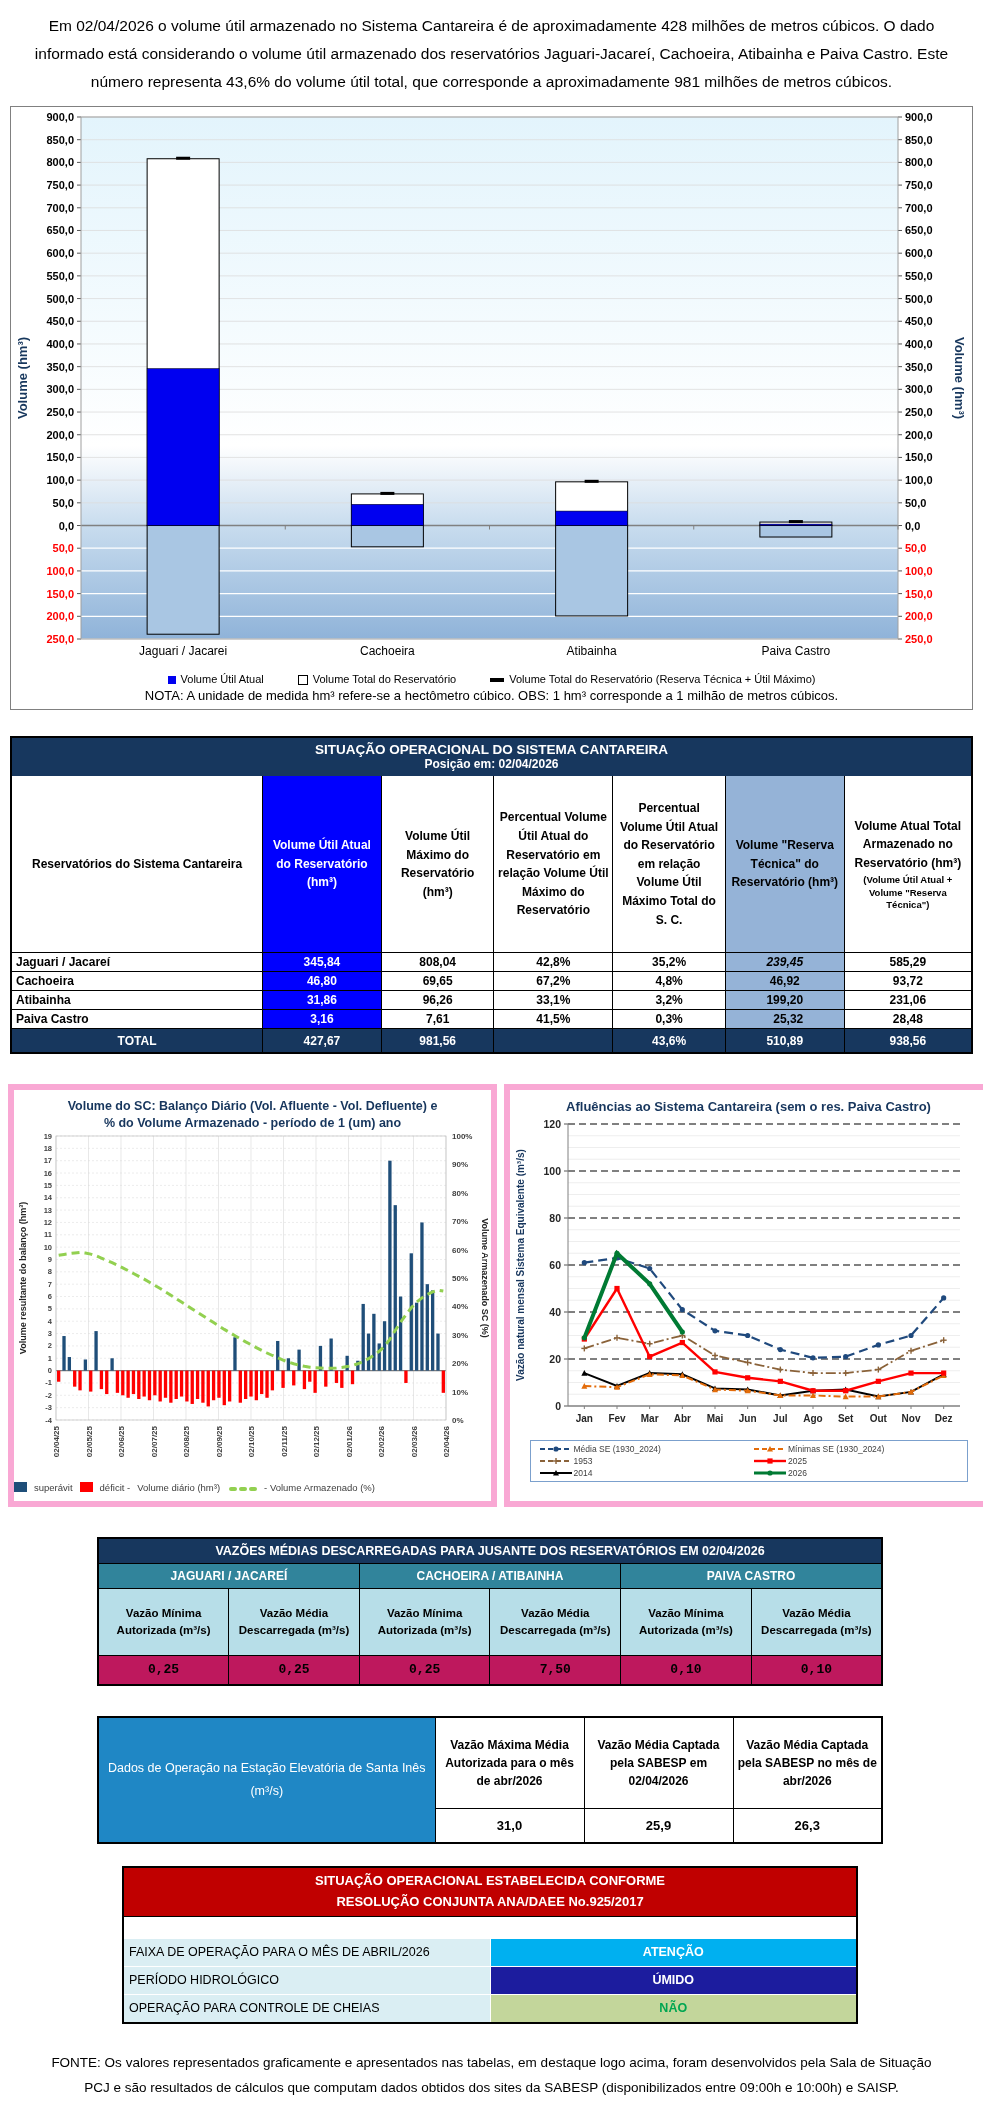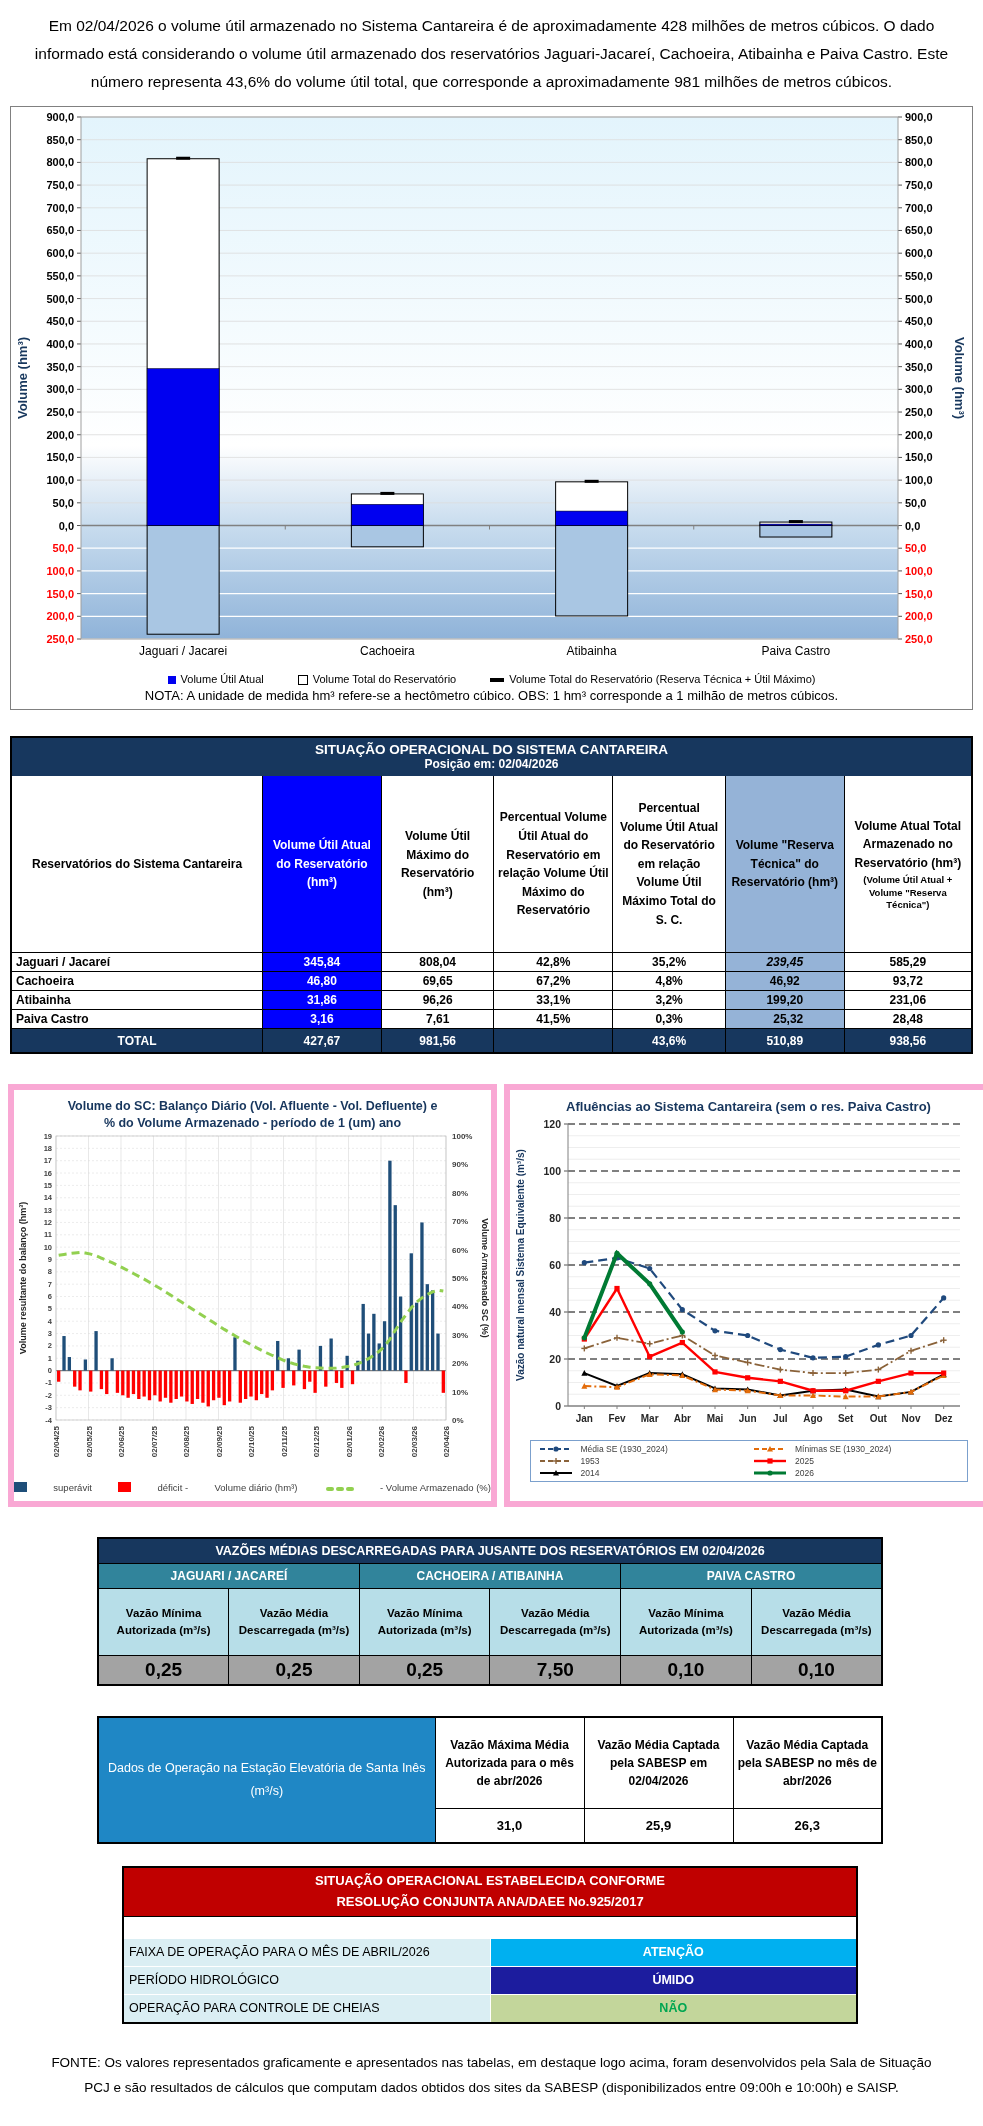--- a/index.html
+++ b/index.html
@@ -22,32 +22,32 @@
   .t1 .title-sub{font-size:12px;padding-bottom:3px;}
   .t1 .colhead th{font-weight:bold;text-align:center;vertical-align:middle;padding:4px 3px;height:168px;font-size:12px;line-height:1.55;}
   .t1 td.val{text-align:center;font-weight:bold;padding:2px;}
   .t1 td.rname{font-weight:bold;padding-left:4px;}
   .t1 .total-row td{background:#17375e;color:#fff;font-weight:bold;text-align:center;height:21px;}
   .t1 .sub7{font-size:9.5px;font-weight:bold;display:block;line-height:1.3;margin-top:2px;text-align:center;}
   
   .charts-row{display:flex;gap:7px;margin:30px 8px 0;}
   .schart{border:6px solid #f9a8d4;background:#fff;width:479px;}
   .schart .stitle{font-weight:bold;color:#17365d;text-align:center;font-size:12.5px;line-height:1.35;margin:8px 10px 0;}
-  .bal-legend{display:flex;justify-content:space-between;align-items:center;gap:7px;font-size:9.5px;color:#404040;margin:2px 0 8px;}
+  .bal-legend{display:flex;justify-content:flex-start;align-items:center;gap:7px;font-size:9.5px;color:#404040;margin:2px 0 8px;}
   .bal-legend .bsw{display:inline-block;width:13px;height:10px;}
   .gdash{display:inline-block;width:8px;height:3.5px;background:#92d050;border-radius:2px;margin-left:2px;}
   .afl-legend{border:1.5px solid #7ba0cd;width:420px;margin:2px auto 10px;padding:3px 8px;display:grid;grid-template-rows:repeat(3,auto);grid-auto-flow:column;row-gap:2px;column-gap:18px;font-size:8.5px;color:#404040;}
-  .afl-legend .it{display:flex;align-items:center;gap:8px;}
+  .afl-legend .it{display:flex;align-items:center;gap:1px;}
   
   .t2{width:786px;margin:30px auto 0 97px;border:2px solid #000;table-layout:fixed;}
   .t2 th,.t2 td{border:1px solid #000;text-align:center;}
   .t2 .tt td{background:#17375e;color:#fff;font-weight:bold;font-size:12.5px;height:22px;}
   .t2 .grp th{background:#31849b;color:#fff;font-weight:bold;font-size:12px;height:22px;}
   .t2 .sub th{background:#b7dee8;font-weight:bold;font-size:11.5px;height:62px;line-height:1.5;padding:2px;}
-  .t2 .vals td{font-weight:bold;font-size:19px;height:26px;background:#a3a3a3;}
+  .t2 .vals td{font-weight:bold;font-size:13px;height:26px;background:#be185d;font-family:Liberation Mono, monospace;}
   
   .t3{width:786px;margin:30px auto 0 97px;border:2px solid #000;table-layout:fixed;}
   .t3 th,.t3 td{border:1px solid #000;text-align:center;}
   .t3 .blue-cell{background:#1f87c5;color:#fff;font-size:12.5px;line-height:1.8;font-weight:normal;}
   .t3 .chead{background:#fff;font-weight:bold;font-size:12px;height:86px;line-height:1.5;padding:2px 4px;}
   .t3 .vals td{font-weight:bold;font-size:13px;height:31px;}
   
   .t4{width:736px;margin:22px auto 0 122px;border:2px solid #000;table-layout:fixed;}
   .t4 td{font-size:12.5px;}
   .t4 .redhead td{background:#c00000;color:#fff;font-weight:bold;text-align:center;font-size:13px;line-height:1.6;height:46px;border:1px solid #000;}

